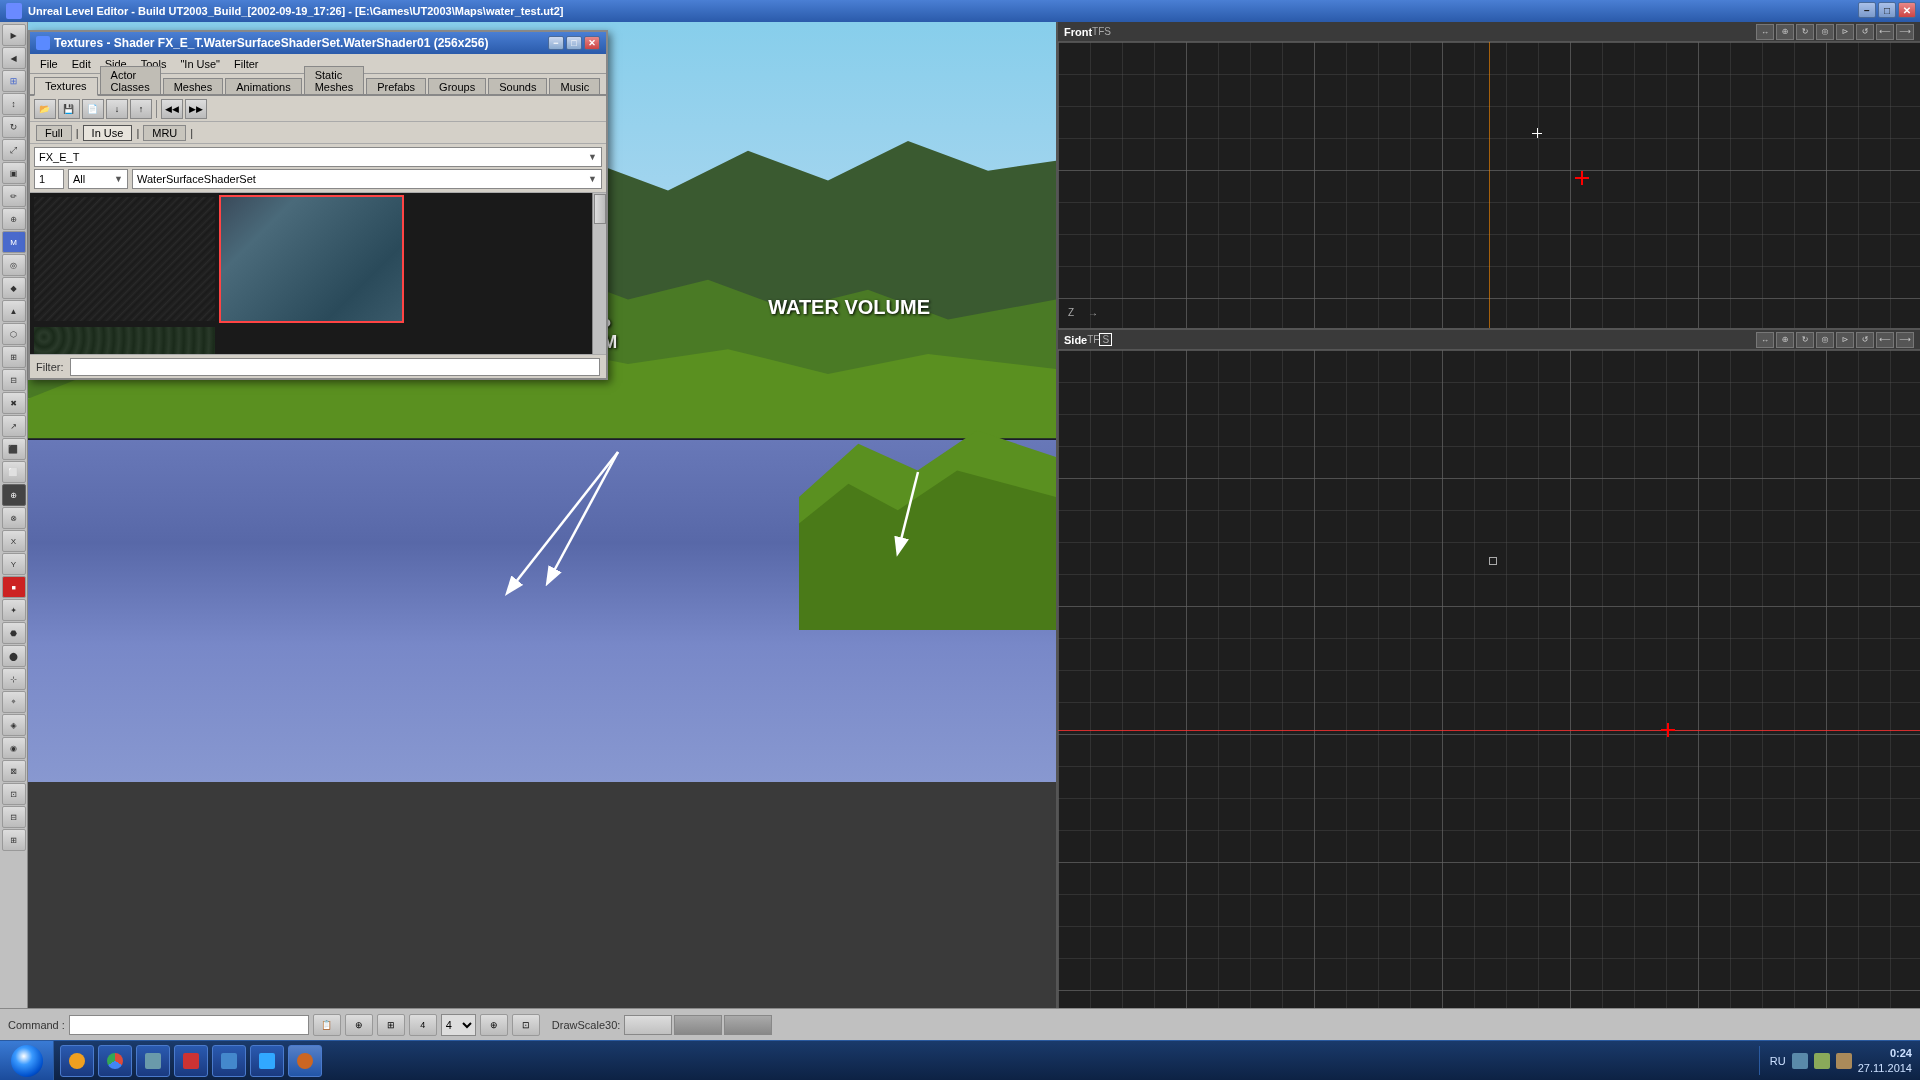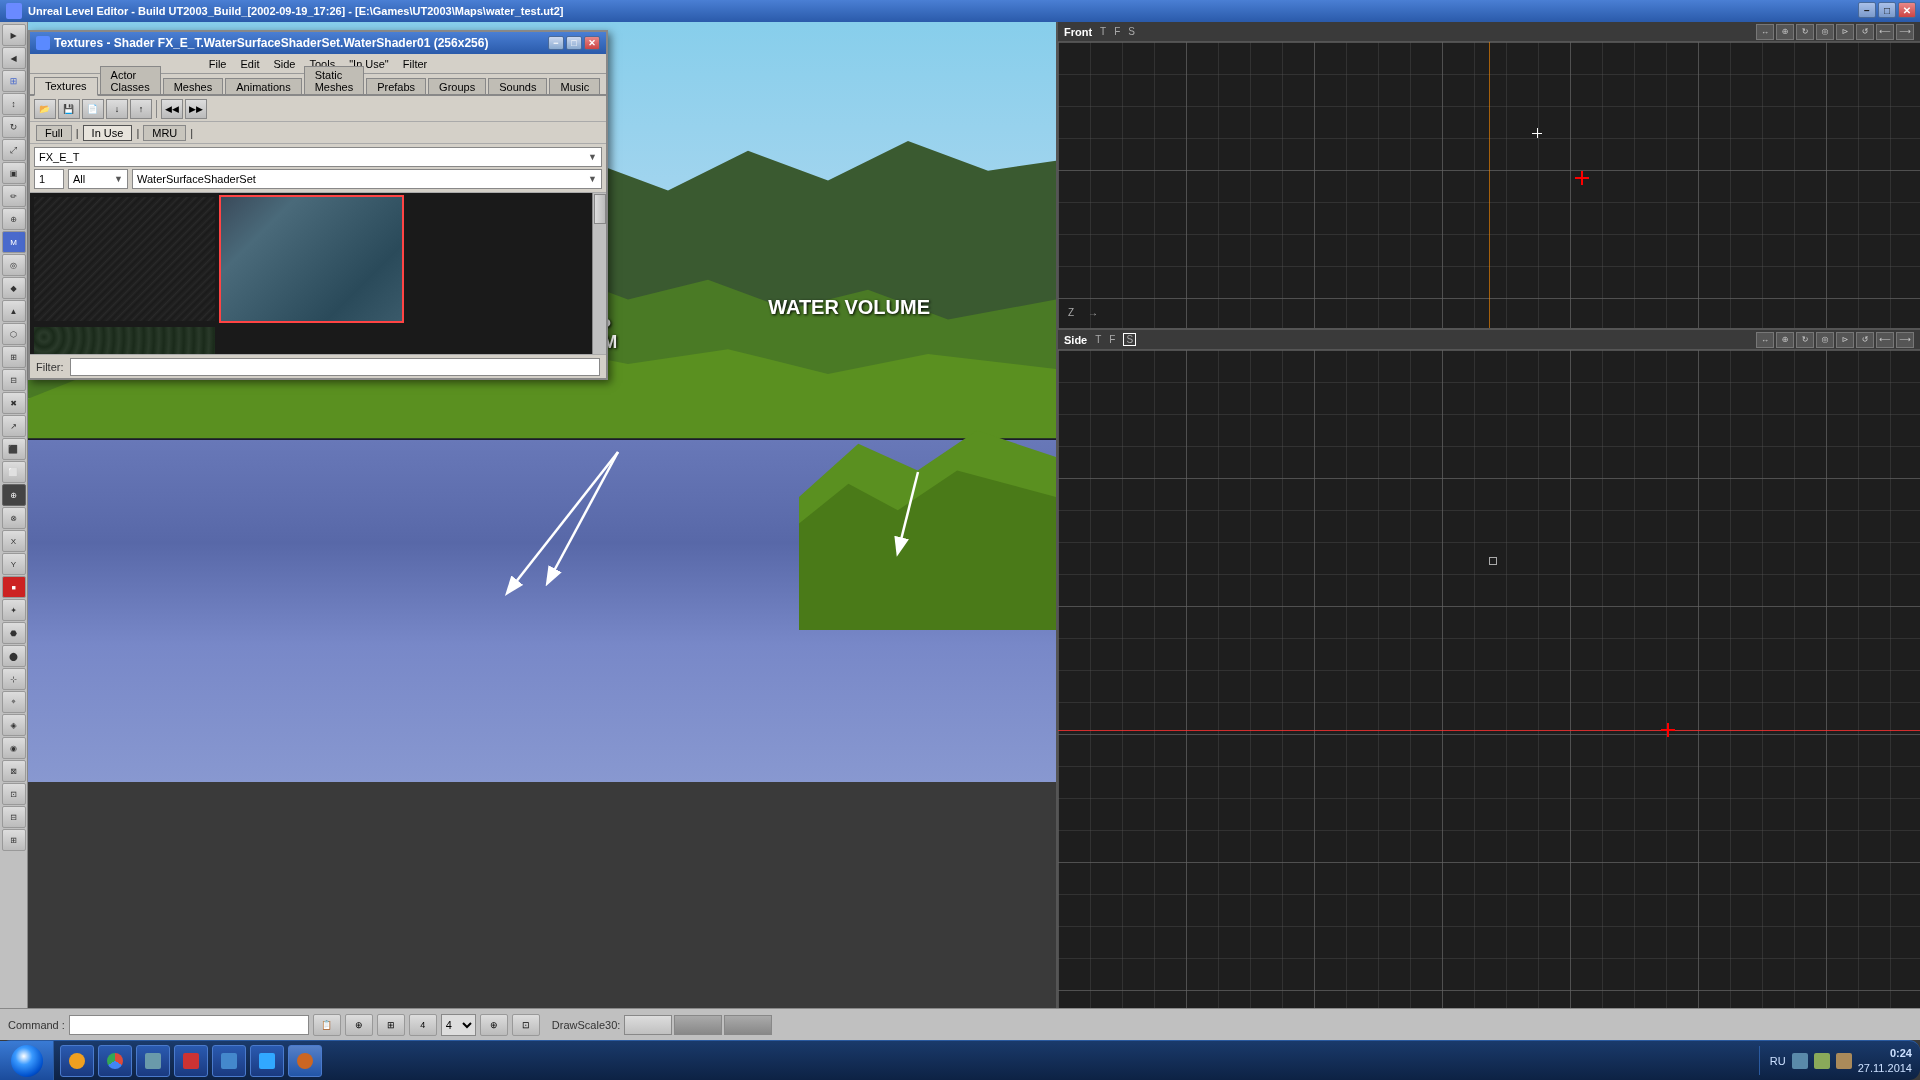--- a/index.html
+++ b/index.html
@@ -18,21 +18,20 @@
       position: absolute;
       bottom: 0;
       left: 0;
       width: 1920px;
       height: 40px;
       background: linear-gradient(to bottom, #1a3a6b 0%, #0d2244 100%);
       display: flex;
       align-items: center;
       z-index: 100;
       border-top: 1px solid #2a5aa0;
-      border-radius: 11px;
     }
     #start-button {
       width: 54px;
       height: 40px;
       background: linear-gradient(to bottom, #3a7bd5 0%, #1a4a9a 100%);
       display: flex;
       align-items: center;
       justify-content: center;
       cursor: pointer;
       border-right: 1px solid #2a5aa0;
@@ -211,21 +210,21 @@
     }
     .viewport-header {
       height: 20px;
       background: #3a3a3a;
       border-bottom: 1px solid #555;
       display: flex;
       align-items: center;
       padding: 0 6px;
       color: #ccc;
       font-size: 11px;
-      gap: 8px;
+      gap: 0;
     }
     .viewport-grid {
       width: 100%;
       height: calc(100% - 20px);
       position: relative;
       overflow: hidden;
     }
     .grid-bg {
       width: 100%;
       height: 100%;
@@ -371,21 +370,20 @@
 
     #tb-menubar {
       height: 20px;
       background: #d4d0c8;
       display: flex;
       align-items: center;
       padding: 0 4px;
       gap: 2px;
       border-bottom: 1px solid #999;
       flex-shrink: 0;
-      justify-content: center;
     }
     .menu-item {
       padding: 2px 6px;
       font-size: 11px;
       color: #000;
       cursor: pointer;
     }
 
     #tb-tabs {
       height: 22px;

